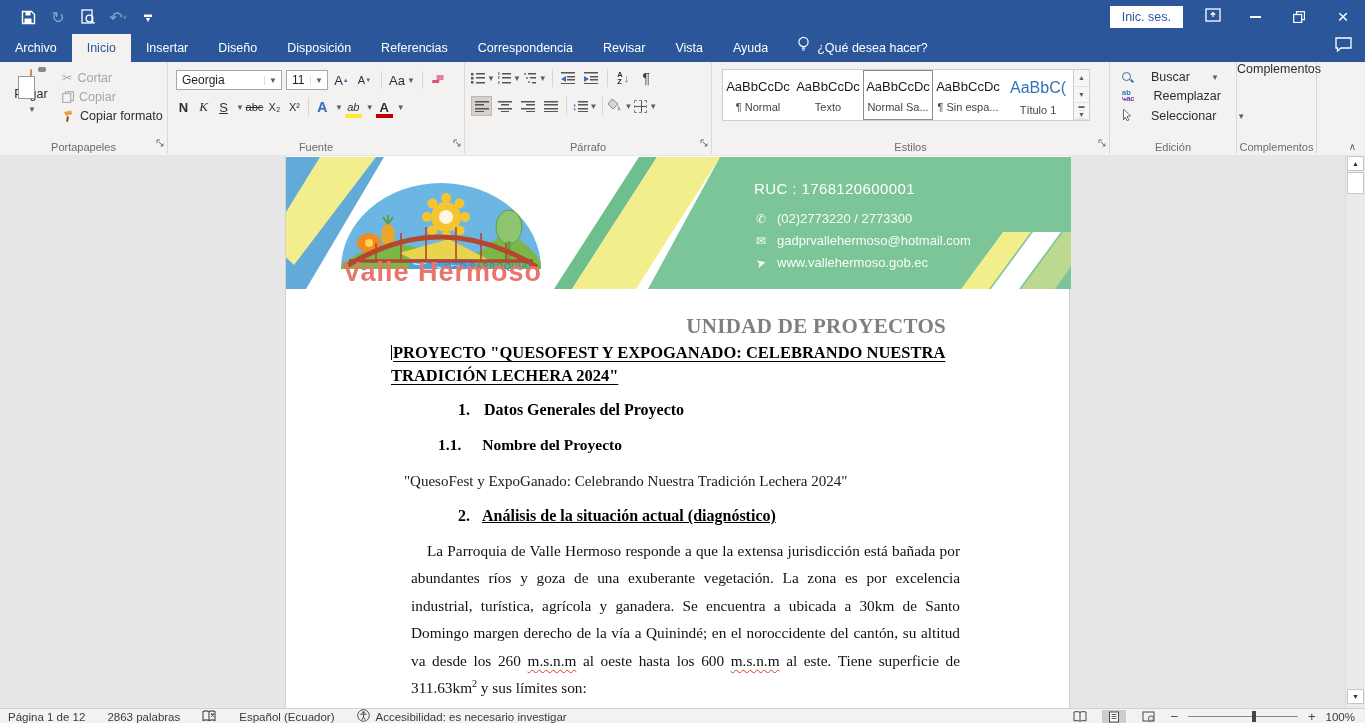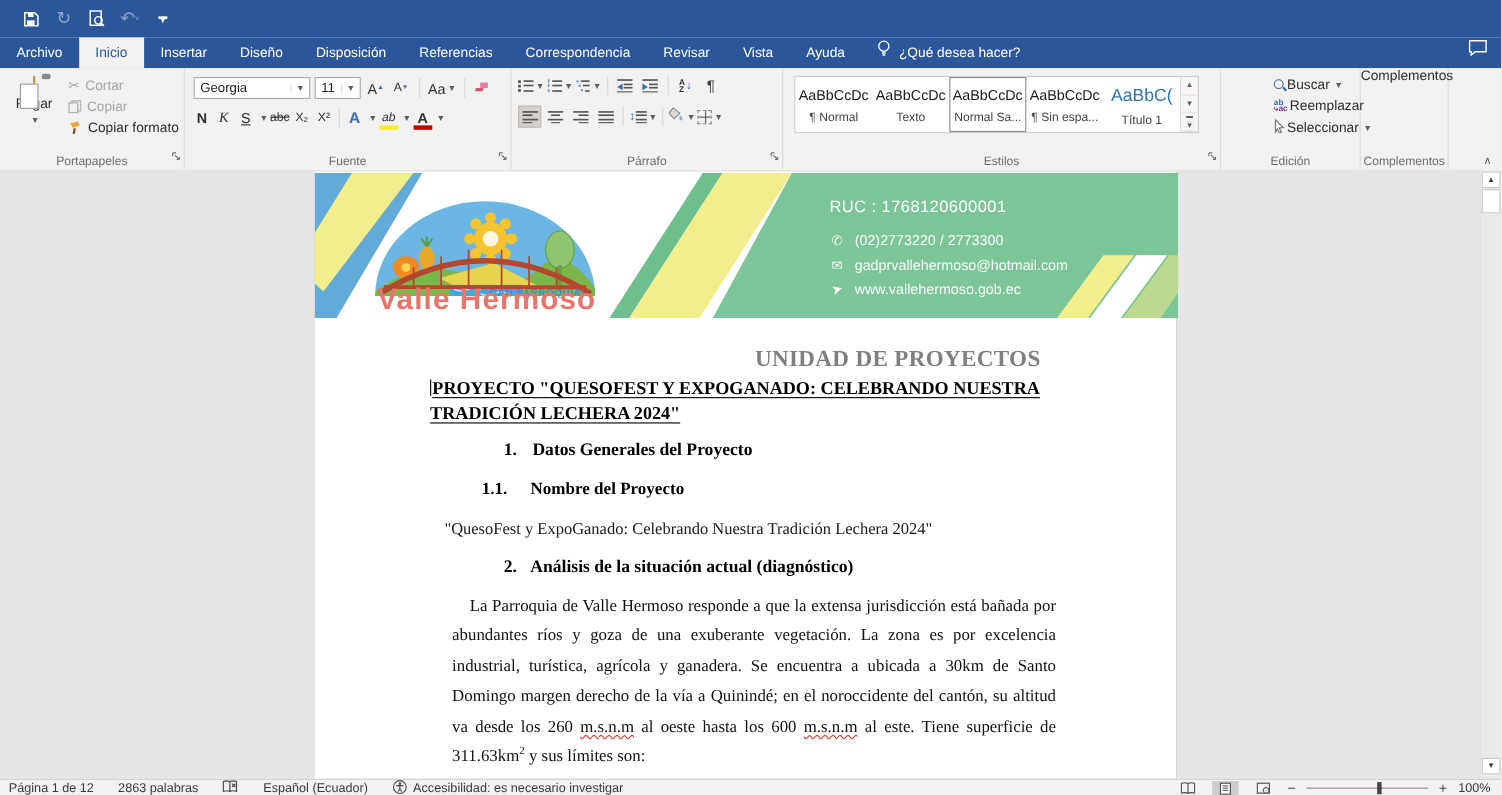--- a/index.html
+++ b/index.html
@@ -106,21 +106,21 @@
   .scard.sel{border:1px solid #8f8d8b;box-shadow:inset 0 0 0 1px #fff;}
   .sprev{font-size:13px;color:#1a1a1a;white-space:nowrap;overflow:hidden;}
   .sname{font-size:11px;color:#444;margin-top:7px;white-space:nowrap;overflow:hidden;}
   .scard.title1 .sprev{color:#2e74b5;font-size:16px;}
   .scroller{width:15px;display:flex;flex-direction:column;border:1px solid #cfcdcb;border-left:none;background:#f7f6f5;}
   .scroller span{flex:1;display:flex;align-items:center;justify-content:center;font-size:7px;color:#5f5d5b;border-bottom:1px solid #e4e2e0;}
 
   
   .g-edit{width:127px;}
   .editlist{display:flex;flex-direction:column;gap:5px;padding:8px 0 0 12px;}
-  .editlist .rrow{gap:2px;font-size:12.5px;color:#2f2e2d;margin-left:36px;}
+  .editlist .rrow{gap:19px;font-size:12.5px;color:#2f2e2d;}
   .mag{width:10px;height:10px;position:relative;}
   .mag::before{content:"";position:absolute;left:0;top:0;width:7px;height:7px;border:1.6px solid #3b6db5;border-radius:50%;}
   .mag::after{content:"";position:absolute;left:7.5px;top:7.5px;width:4px;height:1.8px;background:#3b6db5;transform:rotate(45deg);}
   .replic{display:flex;flex-direction:column;font-size:7.5px;line-height:6.5px;font-weight:bold;}
   .replic .r1{color:#2e74b5;}.replic .r2{color:#7030a0;}
 
   
   .g-add{width:80px;}
   .adddot{width:11px;height:11px;border-radius:50%;background:#ee9b2c;margin:12px auto 6px auto;}
   .addlbl{text-align:center;font-size:12.5px;color:#2f2e2d;}
@@ -142,21 +142,21 @@
   .doc-title{position:absolute;left:105px;top:186px;width:567px;font-size:16.5px;font-weight:bold;color:#000;
              line-height:22.5px;text-decoration:underline;text-underline-offset:3px;}
   .caret{display:inline-block;width:1px;height:15px;background:#000;margin-right:1px;vertical-align:-2px;}
   .hnum{display:inline-block;}
   .h1{position:absolute;left:172px;top:245px;font-size:16px;font-weight:bold;}
   .h1 .ht{margin-left:14px;}
   .h2{position:absolute;left:152px;top:280px;font-size:15.5px;font-weight:bold;}
   .h2 .ht{margin-left:21px;}
   .p1{position:absolute;left:118px;top:317px;font-size:15px;color:#1a1a1a;}
   .h3{position:absolute;left:172px;top:351px;font-size:16px;font-weight:bold;}
-  .h3 .ht{margin-left:12px;}
+  .h3 .ht{margin-left:12px;text-decoration:underline;}
   .bodyp{position:absolute;left:125px;top:381px;width:549px;font-size:15.3px;line-height:27.4px;
          text-align:justify;color:#111;text-indent:16px;}
   .bodyp .spell{text-decoration:underline wavy #d83b2d;text-decoration-thickness:1px;text-underline-offset:3px;}
   .bodyp sup{font-size:10px;line-height:0;}
 
   
   .vscroll{position:absolute;right:0;top:0;width:19px;height:553px;background:#ebeae9;border-left:1px solid #dddbd9;}
   .vbtn{position:absolute;left:1px;width:17px;height:15px;background:#fff;border:1px solid #c9c7c5;box-sizing:border-box;
         display:flex;align-items:center;justify-content:center;font-size:7px;color:#333;}
   .vthumb{position:absolute;left:1px;top:17px;width:17px;height:22px;background:#fff;border:1px solid #c9c7c5;box-sizing:border-box;}
@@ -192,20 +192,39 @@
             <rect x="2" y="1" width="10" height="13" fill="none" stroke="#fff" stroke-width="1.3"></rect>
             <circle cx="9.5" cy="9.5" r="3.4" fill="none" stroke="#fff" stroke-width="1.3"></circle>
             <path d="M12 12l2.5 2.5" stroke="#fff" stroke-width="1.5"></path>
           </svg>
       </span>
       <span class="qicon dim" style="font-size:16px;">↶<span style="font-size:7px;">˅</span></span>
       <span class="qicon" style="flex-direction:column;line-height:5px;font-size:9px;">
           <span style="font-size:8px;">▬</span>
           <span style="font-size:7px;">▼</span>
         </span>
+    </div>
+    <div class="tb-right">
+      <span class="signin">Inic. ses.</span>
+      <span class="ribdisp">
+        <svg width="16" height="14" viewBox="0 0 16 14">
+            <rect x="1" y="1" width="14" height="12" fill="none" stroke="#fff" stroke-width="1.3"></rect>
+            <path d="M8 9V5M5.8 6.8L8 4.6l2.2 2.2" stroke="#fff" stroke-width="1.3" fill="none"></path>
+          </svg>
+      </span>
+      <span class="winbtn">
+          <span style="display:block;width:11px;height:1.4px;background:#fff;"></span>
+        </span>
+      <span class="winbtn">
+        <svg width="12" height="12" viewBox="0 0 12 12">
+            <rect x="3.5" y="0.7" width="8" height="8" fill="none" stroke="#fff" stroke-width="1.2"></rect>
+            <rect x="0.7" y="3.5" width="8" height="8" fill="#2b579a" stroke="#fff" stroke-width="1.2"></rect>
+          </svg>
+      </span>
+      <span class="winbtn" style="font-size:19px;">×</span>
     </div>
   </div>
 
   <div class="tabrow">
     <nav style="display:flex;">
         <span class="tab">Archivo</span>
         <span class="tab sel">Inicio</span>
         <span class="tab">Insertar</span>
         <span class="tab">Diseño</span>
         <span class="tab">Disposición</span>

